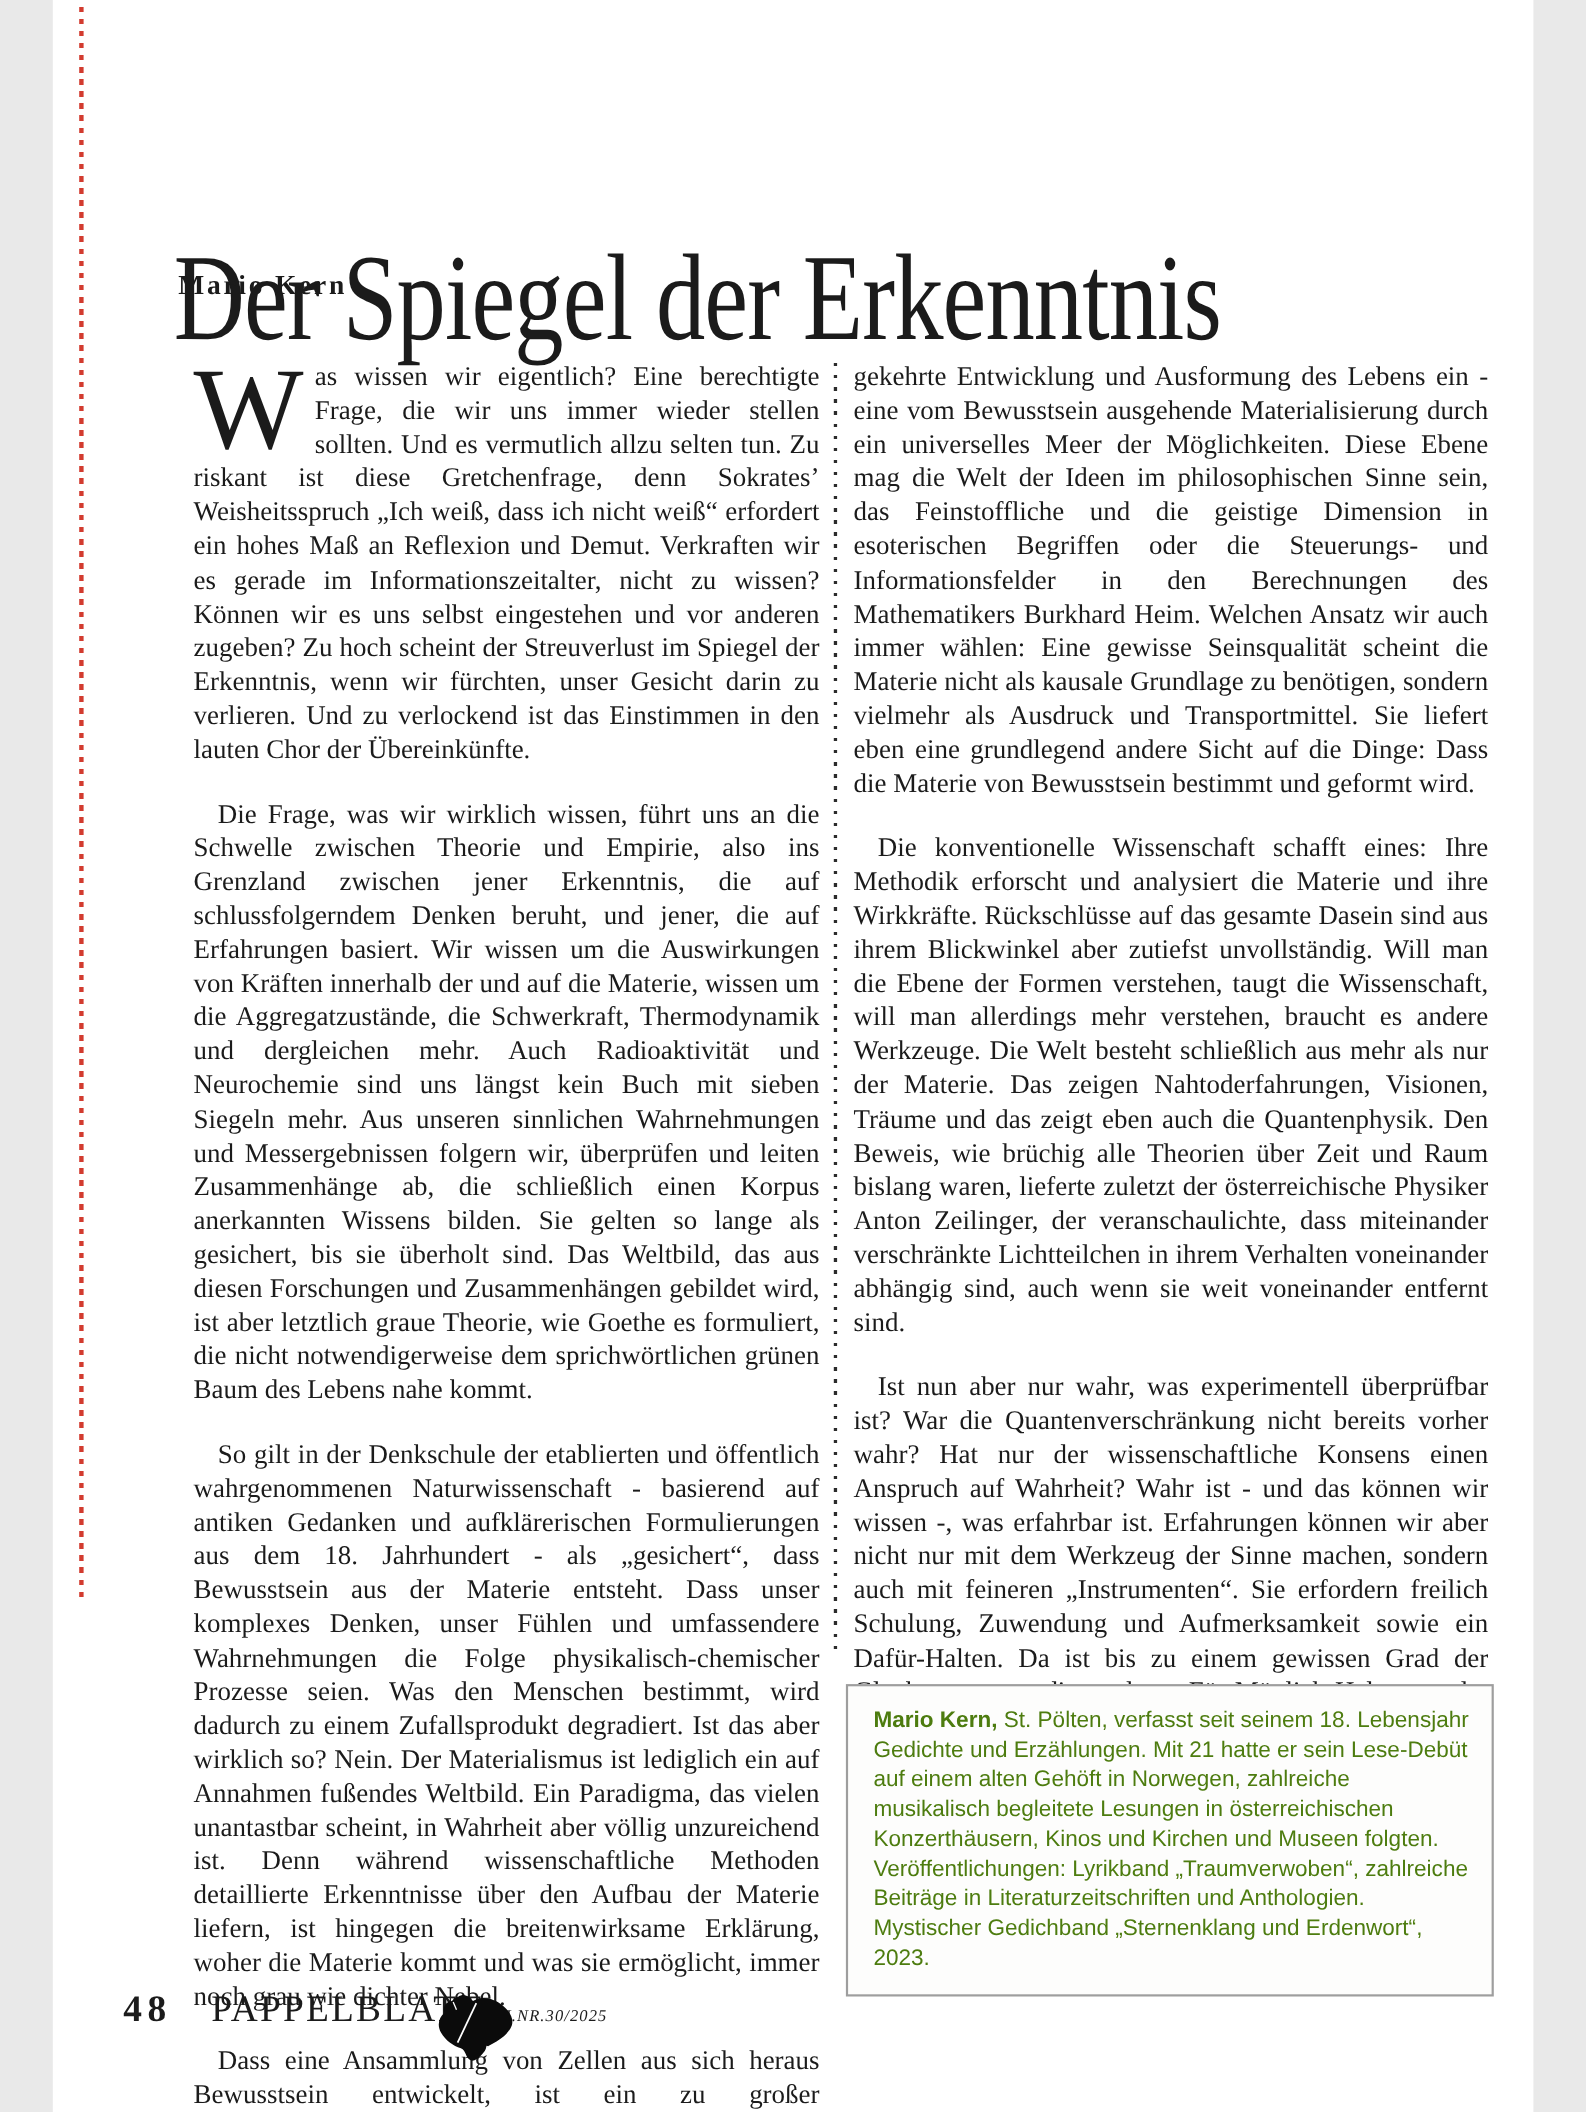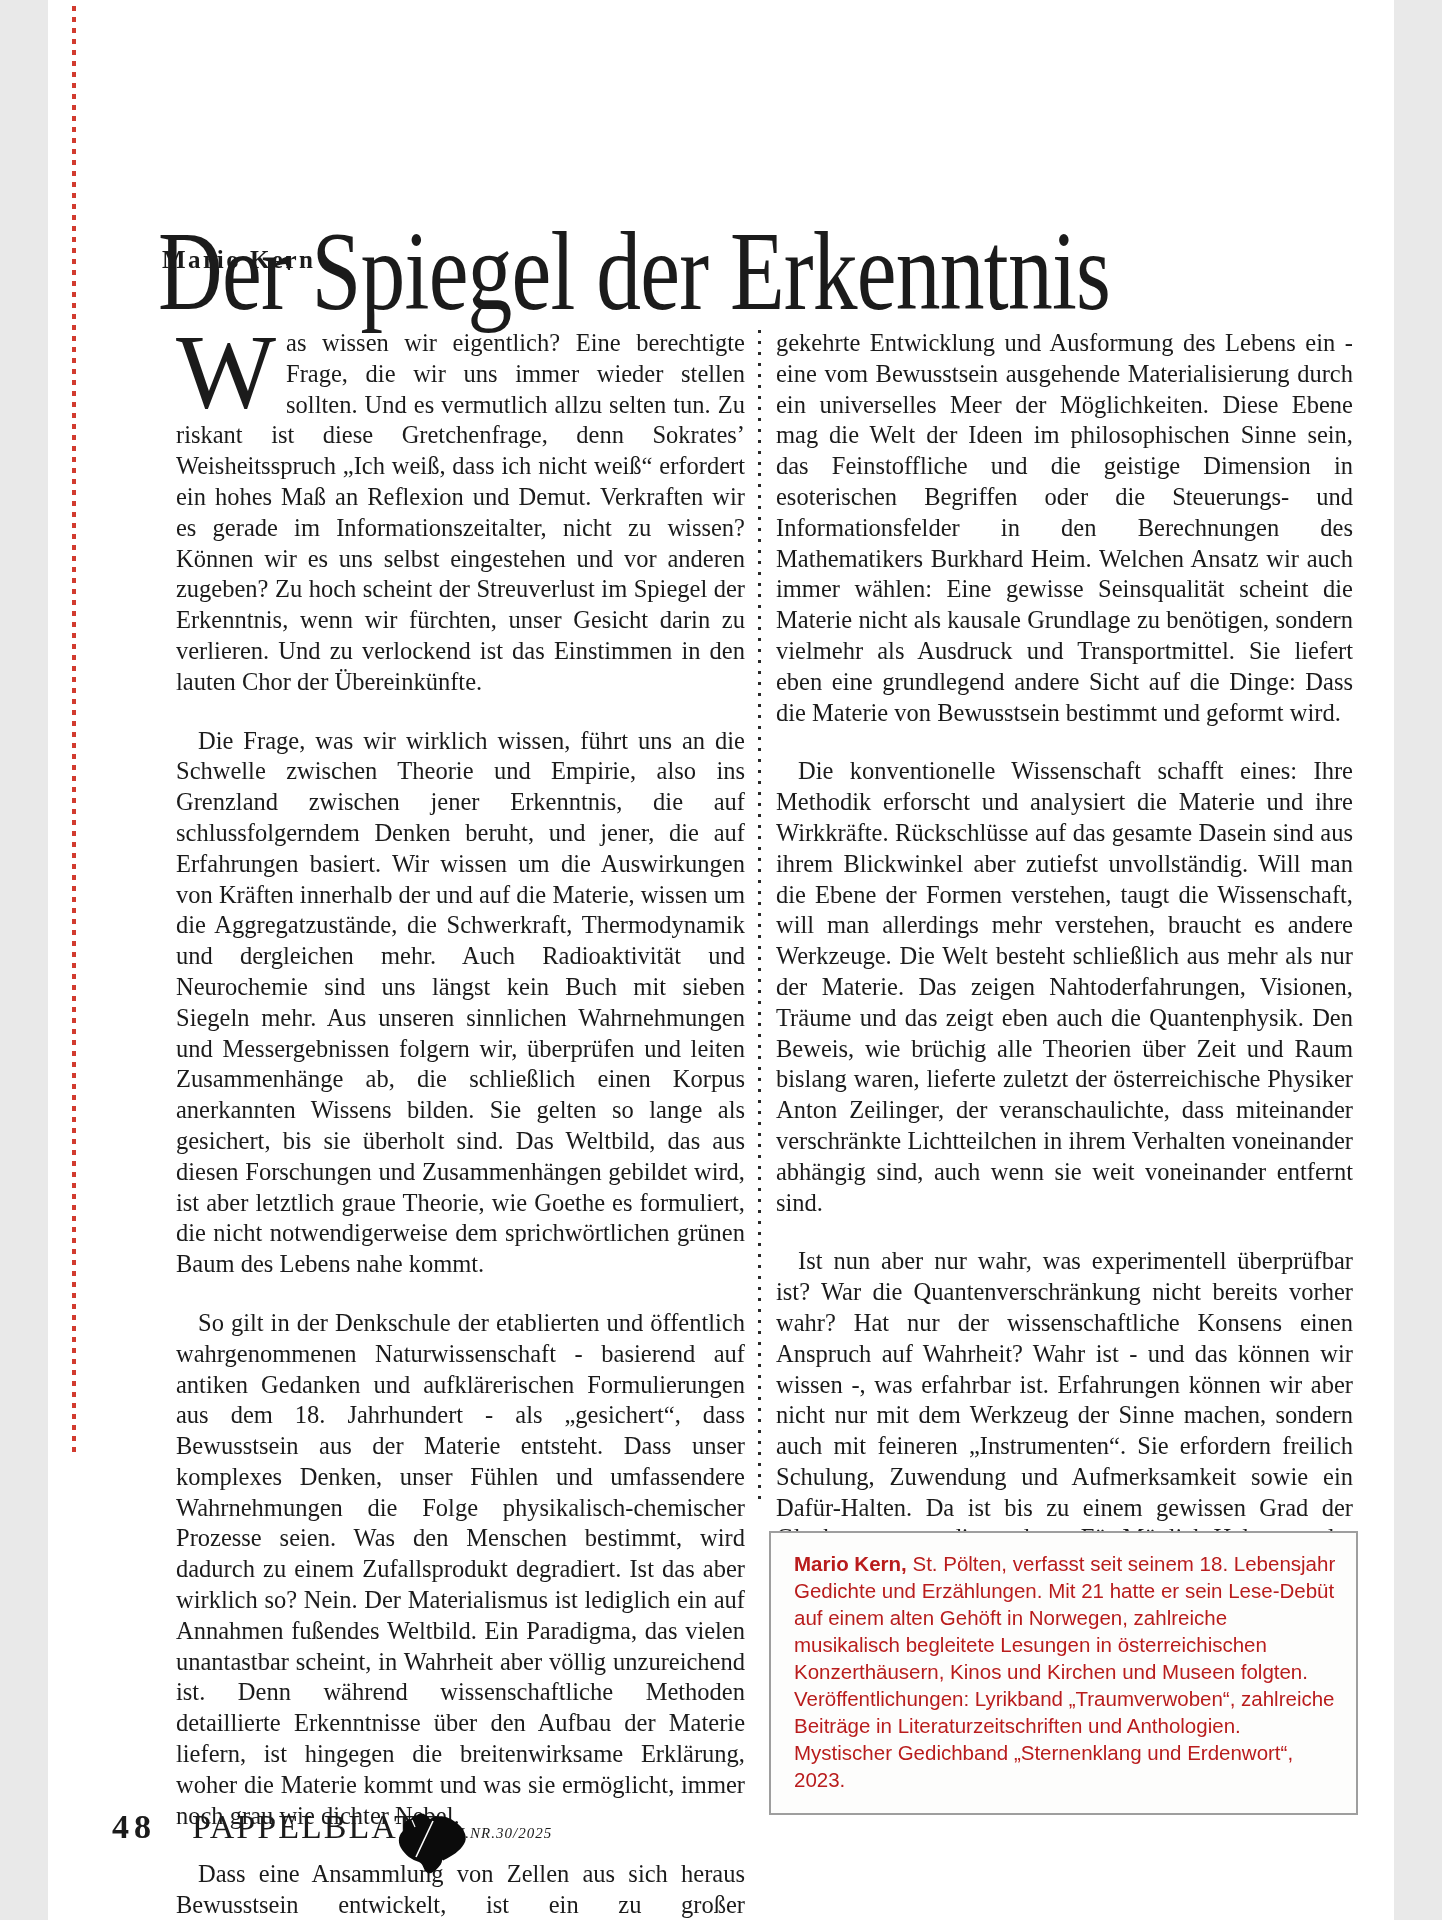--- a/index.html
+++ b/index.html
@@ -46,21 +46,21 @@
     position:absolute;left:710px;top:330px;width:3px;height:1174px;
     background:repeating-linear-gradient(to bottom,#2b2b2b 0 3px,transparent 3px 11px);
   }
   .bio-box{
     position:absolute;left:721px;top:1531px;width:589px;
     box-sizing:border-box;
     border:2px solid #9e9e9e;
     background:#fdfdfc;
     padding:17px 20px 20px 23px;
     font-family:"Liberation Sans", sans-serif;
-    font-size:20.5px;line-height:27px;color:#b91c1c;
+    font-size:20.5px;line-height:27px;color:#4d7c0f;
     text-align:left;
   }
   .bio-name{font-weight:700;}
   .footer{
     position:absolute;left:64px;top:1776px;
     display:flex;align-items:baseline;margin-top:32px;
   }
   .page-number{
     font-size:34px;font-weight:700;letter-spacing:5px;
   }

